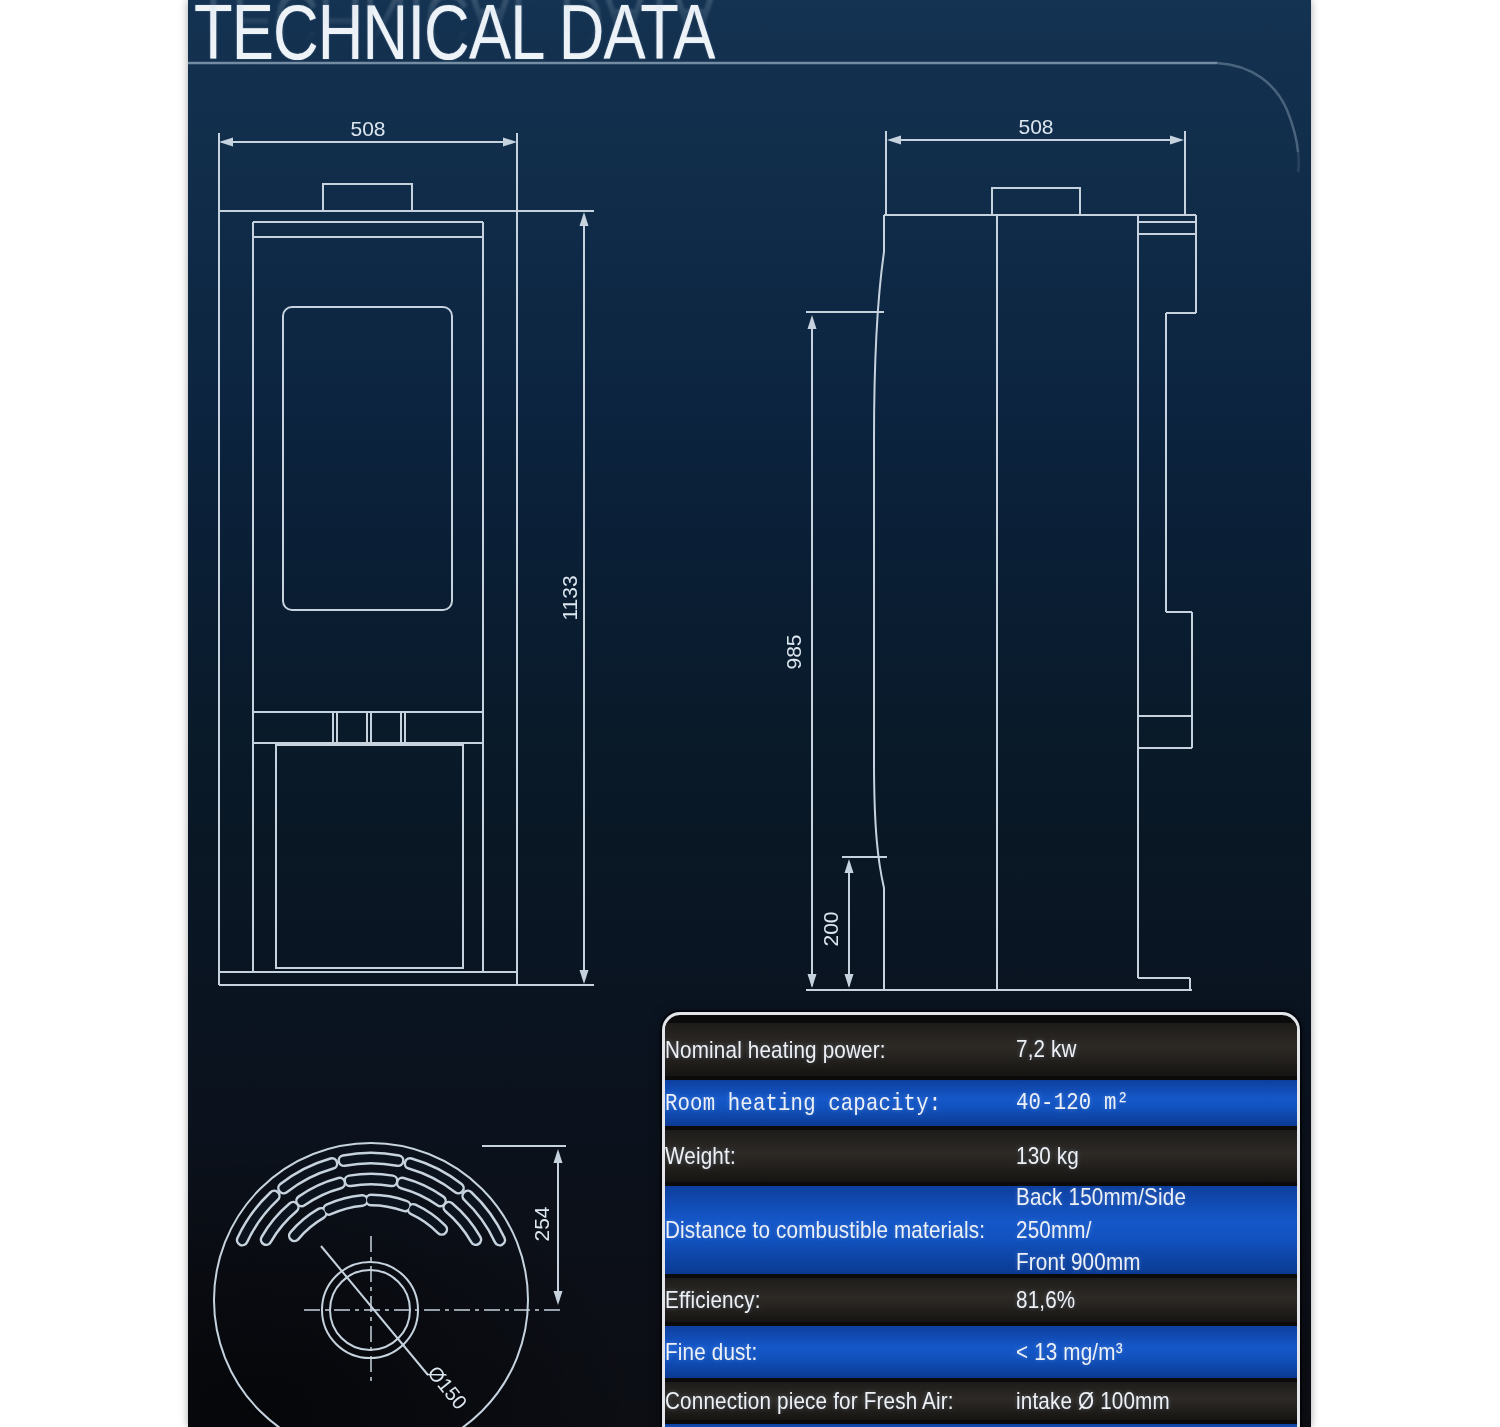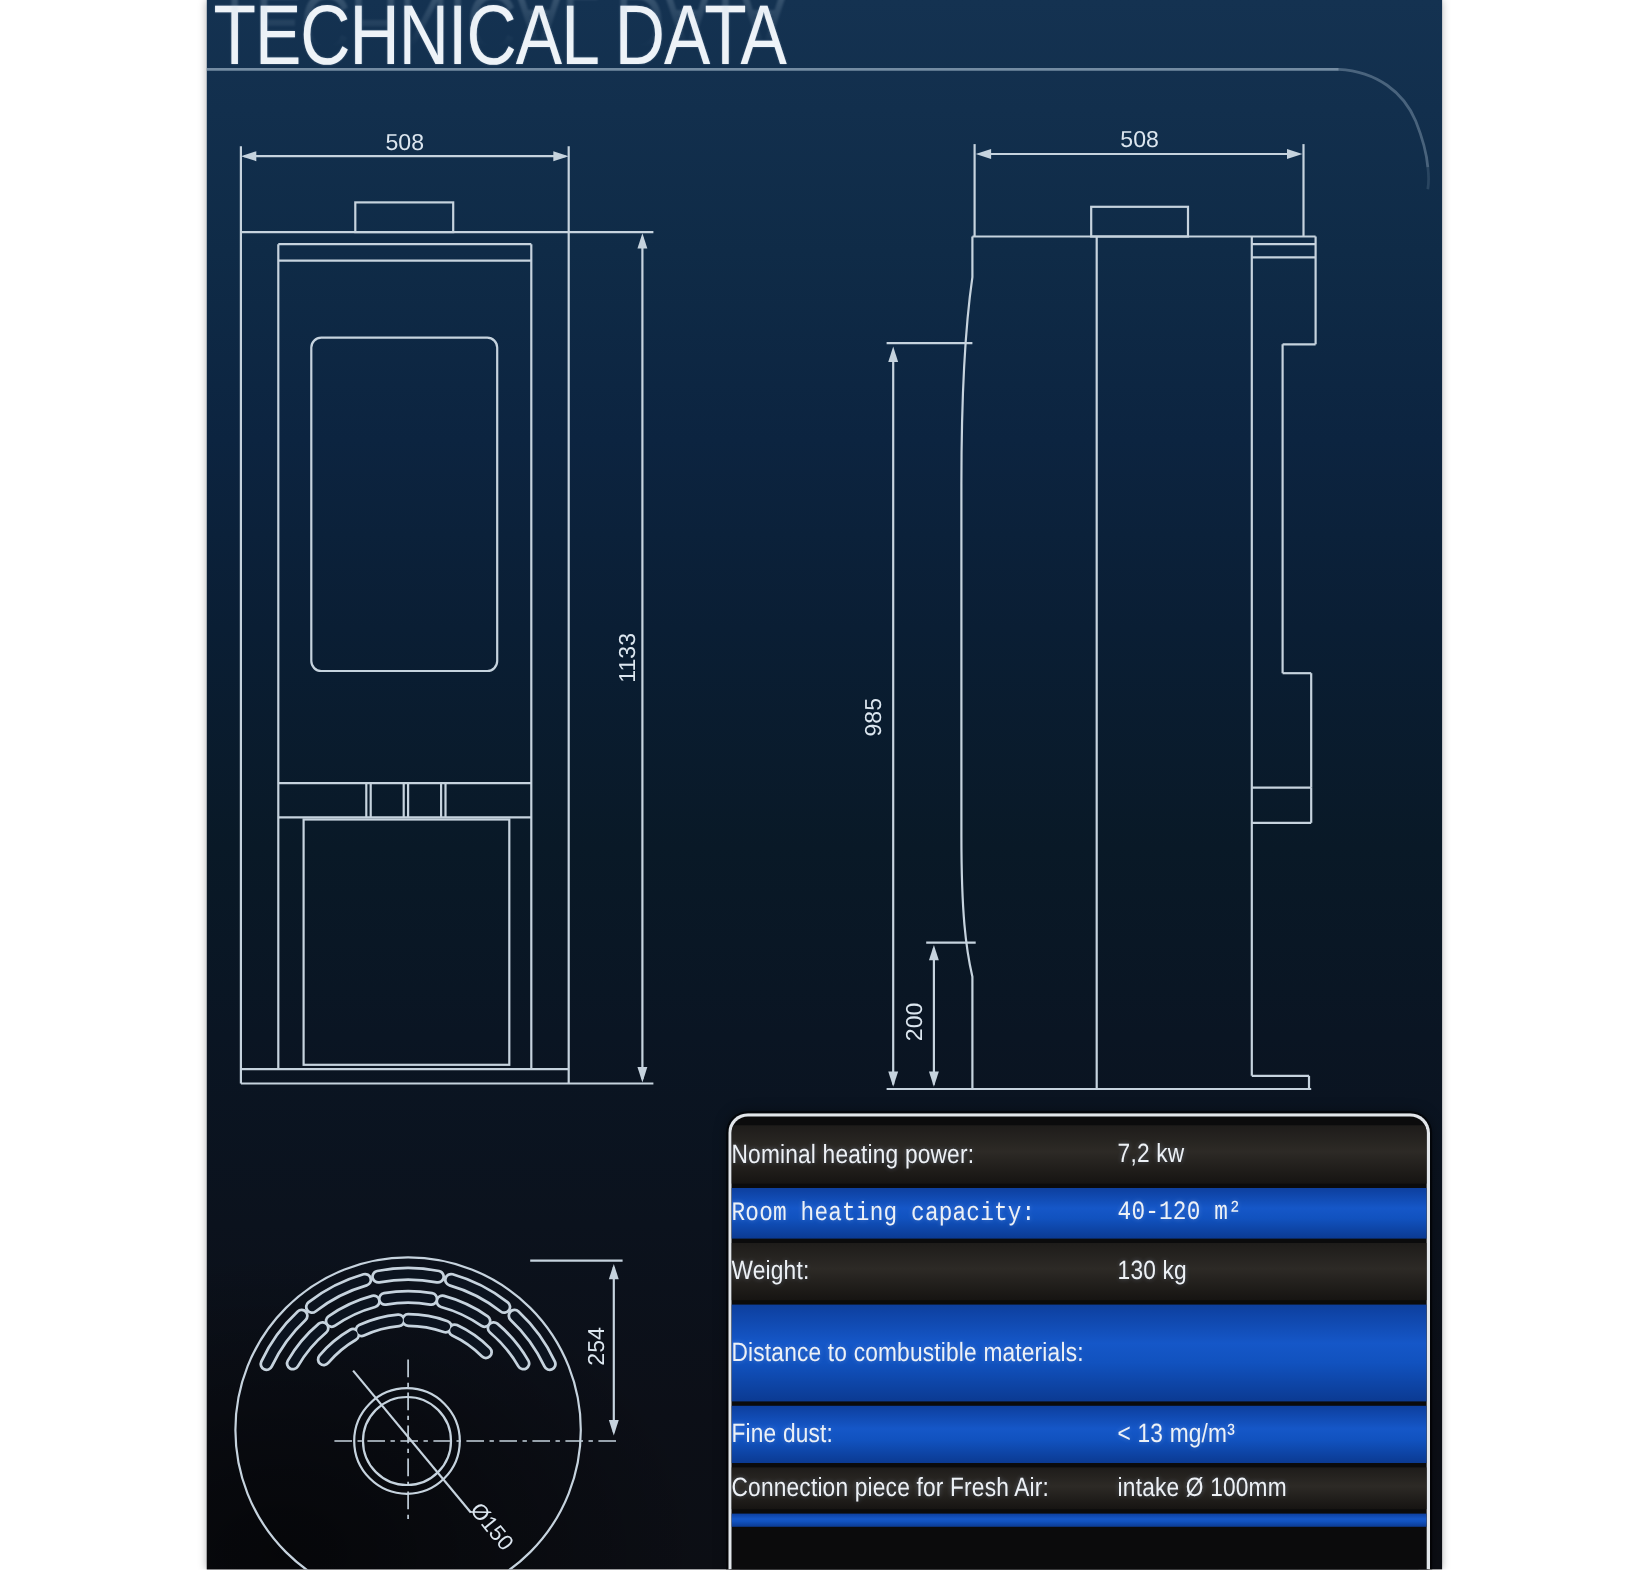--- a/index.html
+++ b/index.html
@@ -178,20 +178,26 @@
       <div class="trow blue" style="height: 46px; font-family: Liberation Mono, monospace;">
         <span class="cell label"><span class="txt">Room heating capacity:</span></span>
         <span class="cell value"><span class="txt">40-120 m²</span></span>
       </div>
       <div class="trow dark" style="height: 52px;">
         <span class="cell label"><span class="txt">Weight:</span></span>
         <span class="cell value"><span class="txt">130 kg</span></span>
       </div>
       <div class="trow blue" style="height: 88px;">
         <span class="cell label"><span class="txt">Distance to combustible materials:</span></span>
+        <span class="cell value"><span class="txt">Back 150mm/Side 250mm/
+Front 900mm</span></span>
+      </div>
+      <div class="trow dark" style="height: 44px;">
+        <span class="cell label"><span class="txt">Efficiency:</span></span>
+        <span class="cell value"><span class="txt">81,6%</span></span>
       </div>
       <div class="trow blue" style="height: 52px;">
         <span class="cell label"><span class="txt">Fine dust:</span></span>
         <span class="cell value"><span class="txt">&lt; 13 mg/m³</span></span>
       </div>
       <div class="trow dark" style="height: 38px; text-align: center;">
         <span class="cell label"><span class="txt">Connection piece for Fresh Air:</span></span>
         <span class="cell value"><span class="txt">intake Ø 100mm</span></span>
       </div>
       <div class="trow blue sliver" style="height: 12px;"></div>

